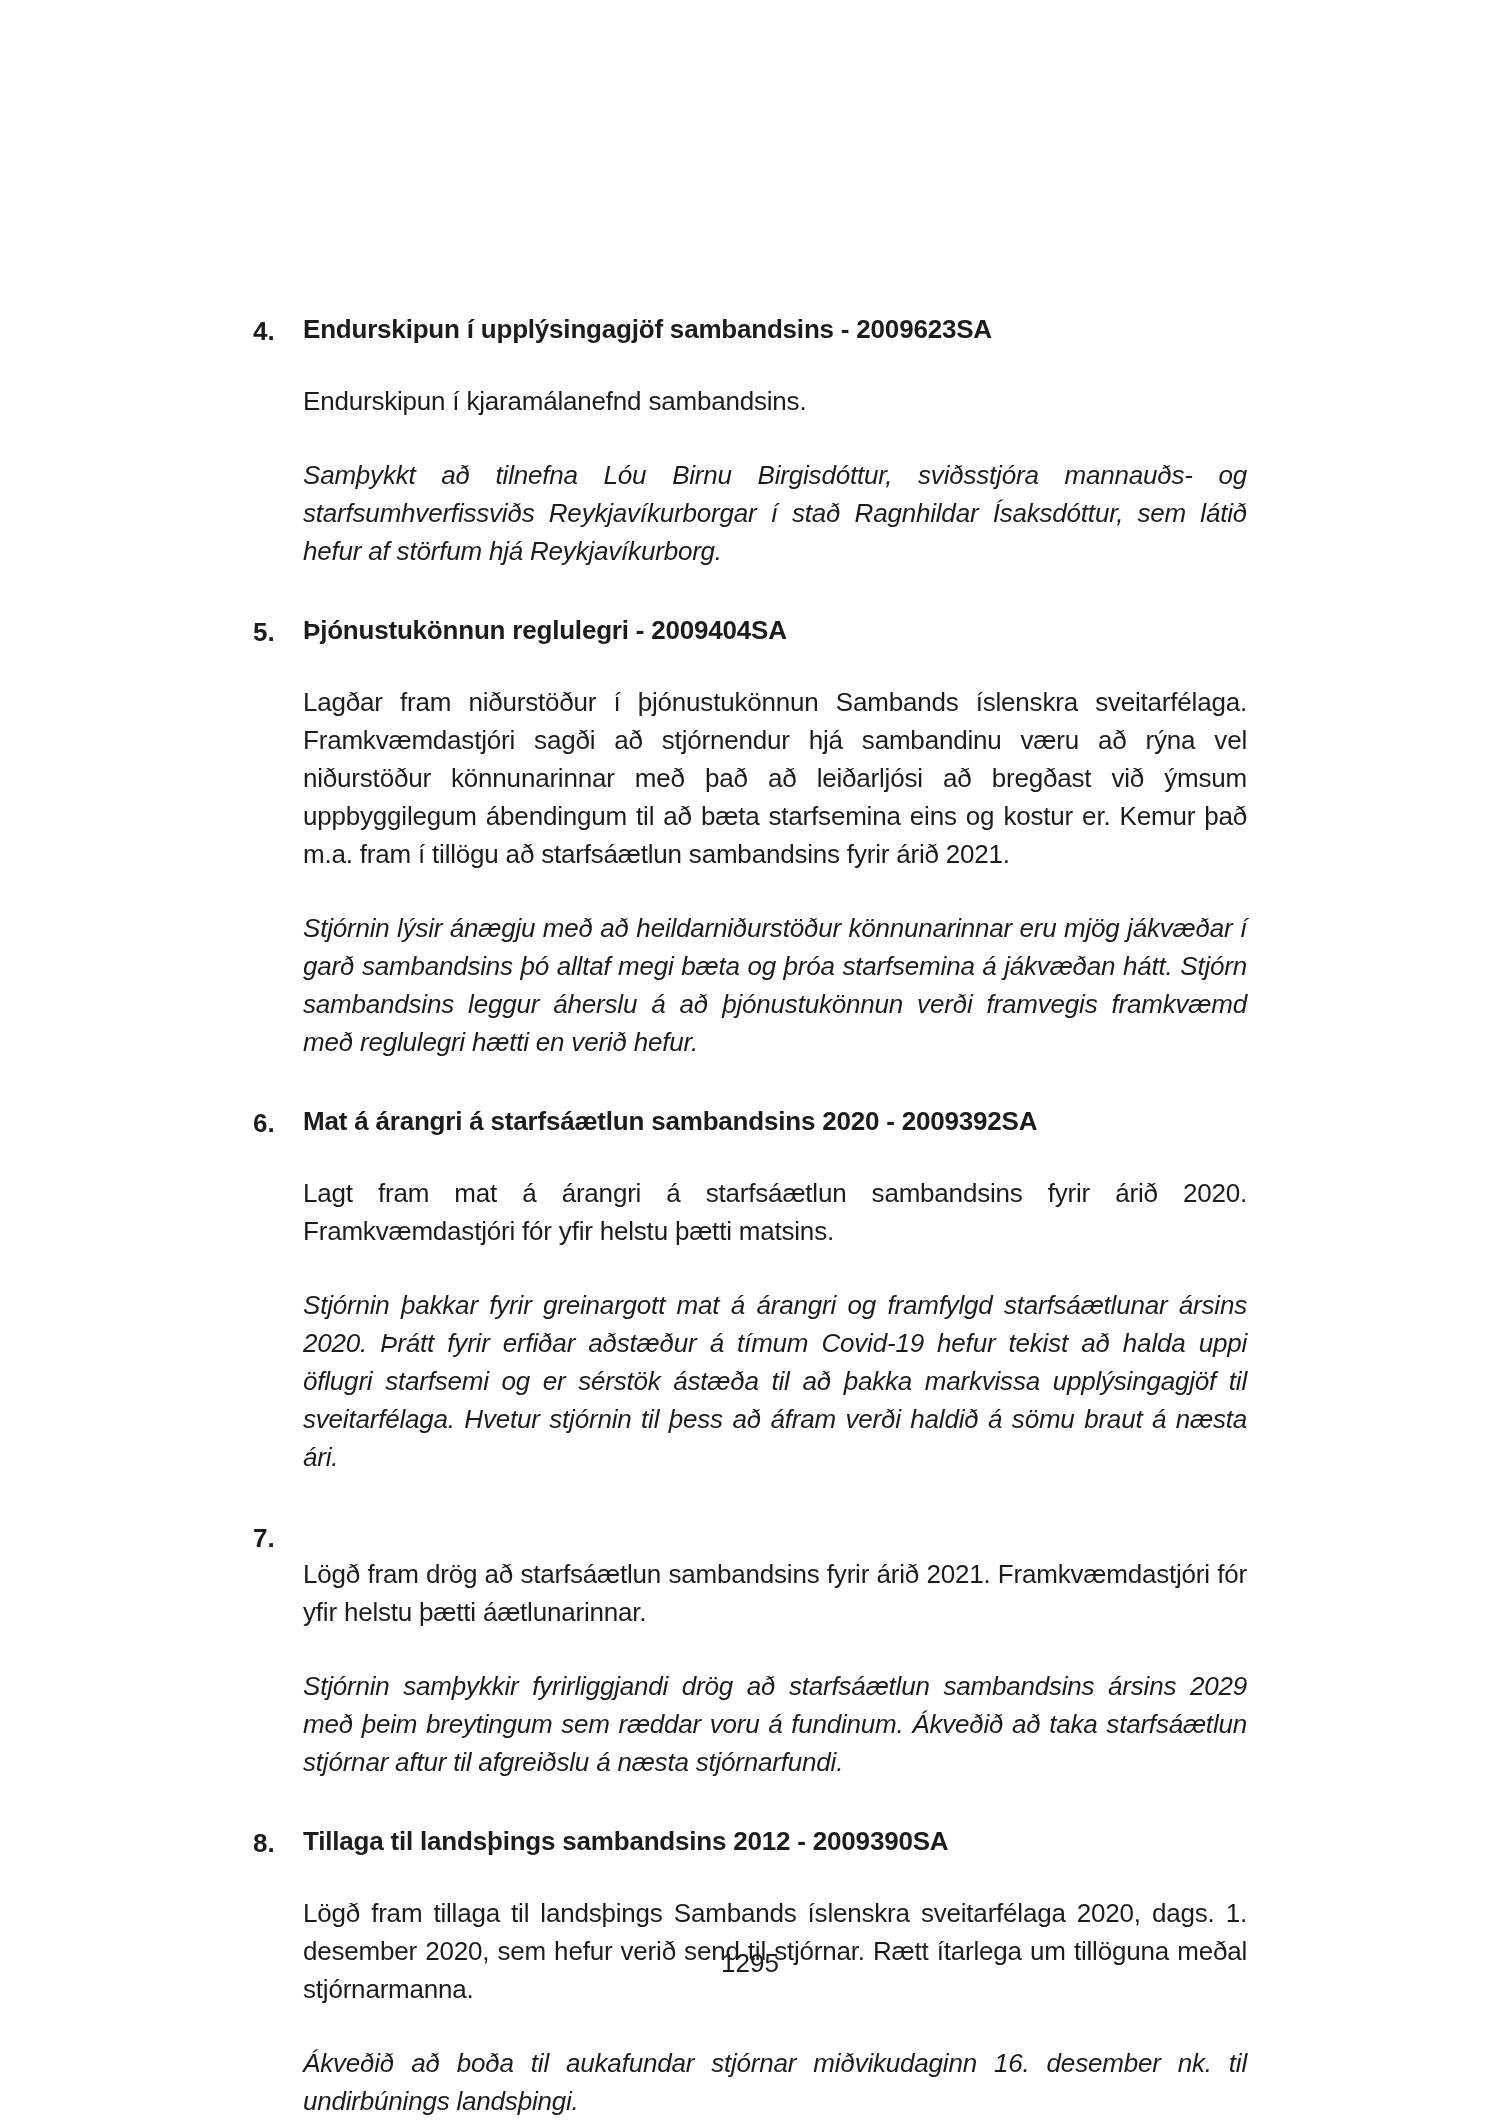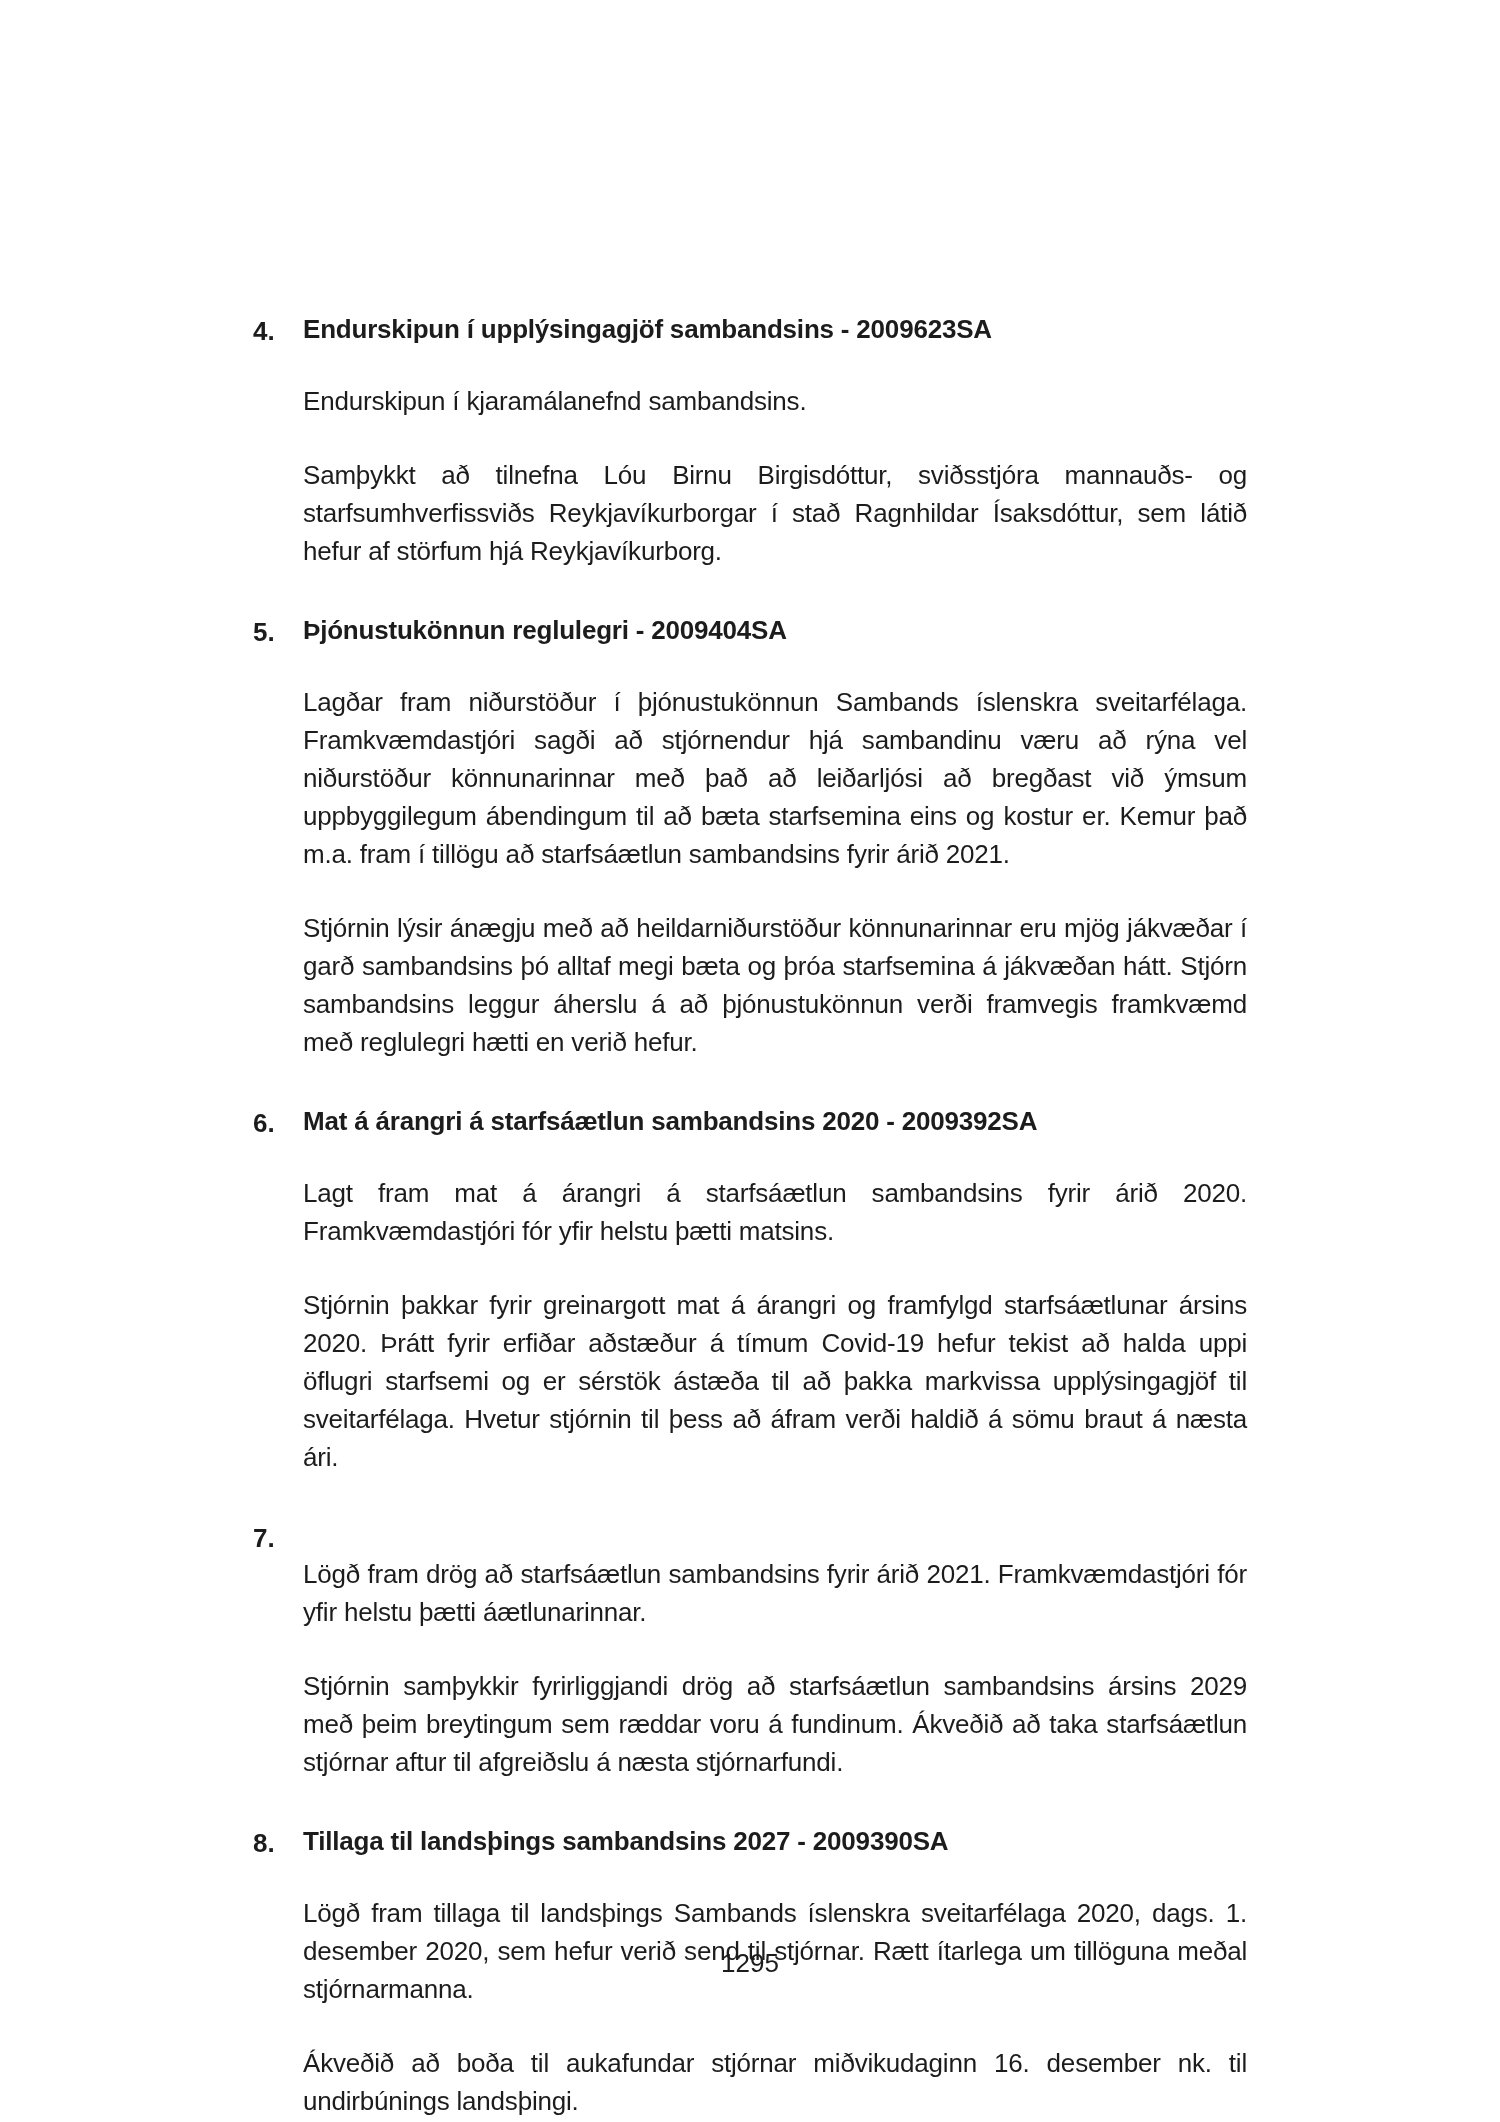--- a/index.html
+++ b/index.html
@@ -43,21 +43,21 @@
     letter-spacing: -0.2px;
   }
   .item-paragraph {
     font-size: 26px;
     line-height: 38px;
     text-align: justify;
     margin-bottom: 17px;
     letter-spacing: -0.2px;
     margin-top: 36px;
   }
-  .item-paragraph.italic { }
+  .item-paragraph.italic { font-style: italic; }
   .closing-note {
     font-size: 26px;
     line-height: 38px;
     margin-top: 6px;
     letter-spacing: -0.2px;
     margin-left: 28px;
   }
   .page-footer {
     position: absolute;
     top: 1948px;
@@ -100,21 +100,21 @@
       <div class="agenda-item">
         <div class="item-number-col">7.</div>
         <div class="item-body">
           <div class="item-paragraph">Lögð fram drög að starfsáætlun sambandsins fyrir árið 2021. Framkvæmdastjóri fór yfir helstu þætti áætlunarinnar.</div>
           <div class="item-paragraph italic">Stjórnin samþykkir fyrirliggjandi drög að starfsáætlun sambandsins ársins 2029 með þeim breytingum sem ræddar voru á fundinum. Ákveðið að taka starfsáætlun stjórnar aftur til afgreiðslu á næsta stjórnarfundi.</div>
         </div>
       </div>
       <div class="agenda-item">
         <div class="item-number-col">8.</div>
         <div class="item-body">
-          <div class="item-heading">Tillaga til landsþings sambandsins 2027 - 2009390SA</div>
+          <div class="item-heading">Tillaga til landsþings sambandsins 2012 - 2009390SA</div>
           <div class="item-paragraph">Lögð fram tillaga til landsþings Sambands íslenskra sveitarfélaga 2020, dags. 1. desember 2020, sem hefur verið send til stjórnar. Rætt ítarlega um tillöguna meðal stjórnarmanna.</div>
           <div class="item-paragraph italic">Ákveðið að boða til aukafundar stjórnar miðvikudaginn 16. desember nk. til undirbúnings landsþingi.</div>
         </div>
       </div>
     </div>
   <div class="closing-note">Halldóra Lóa Þórhallsdóttir vék að fundi kl. 14:55.</div>
 </div>
 
 <div class="page-footer">1295</div>
 

